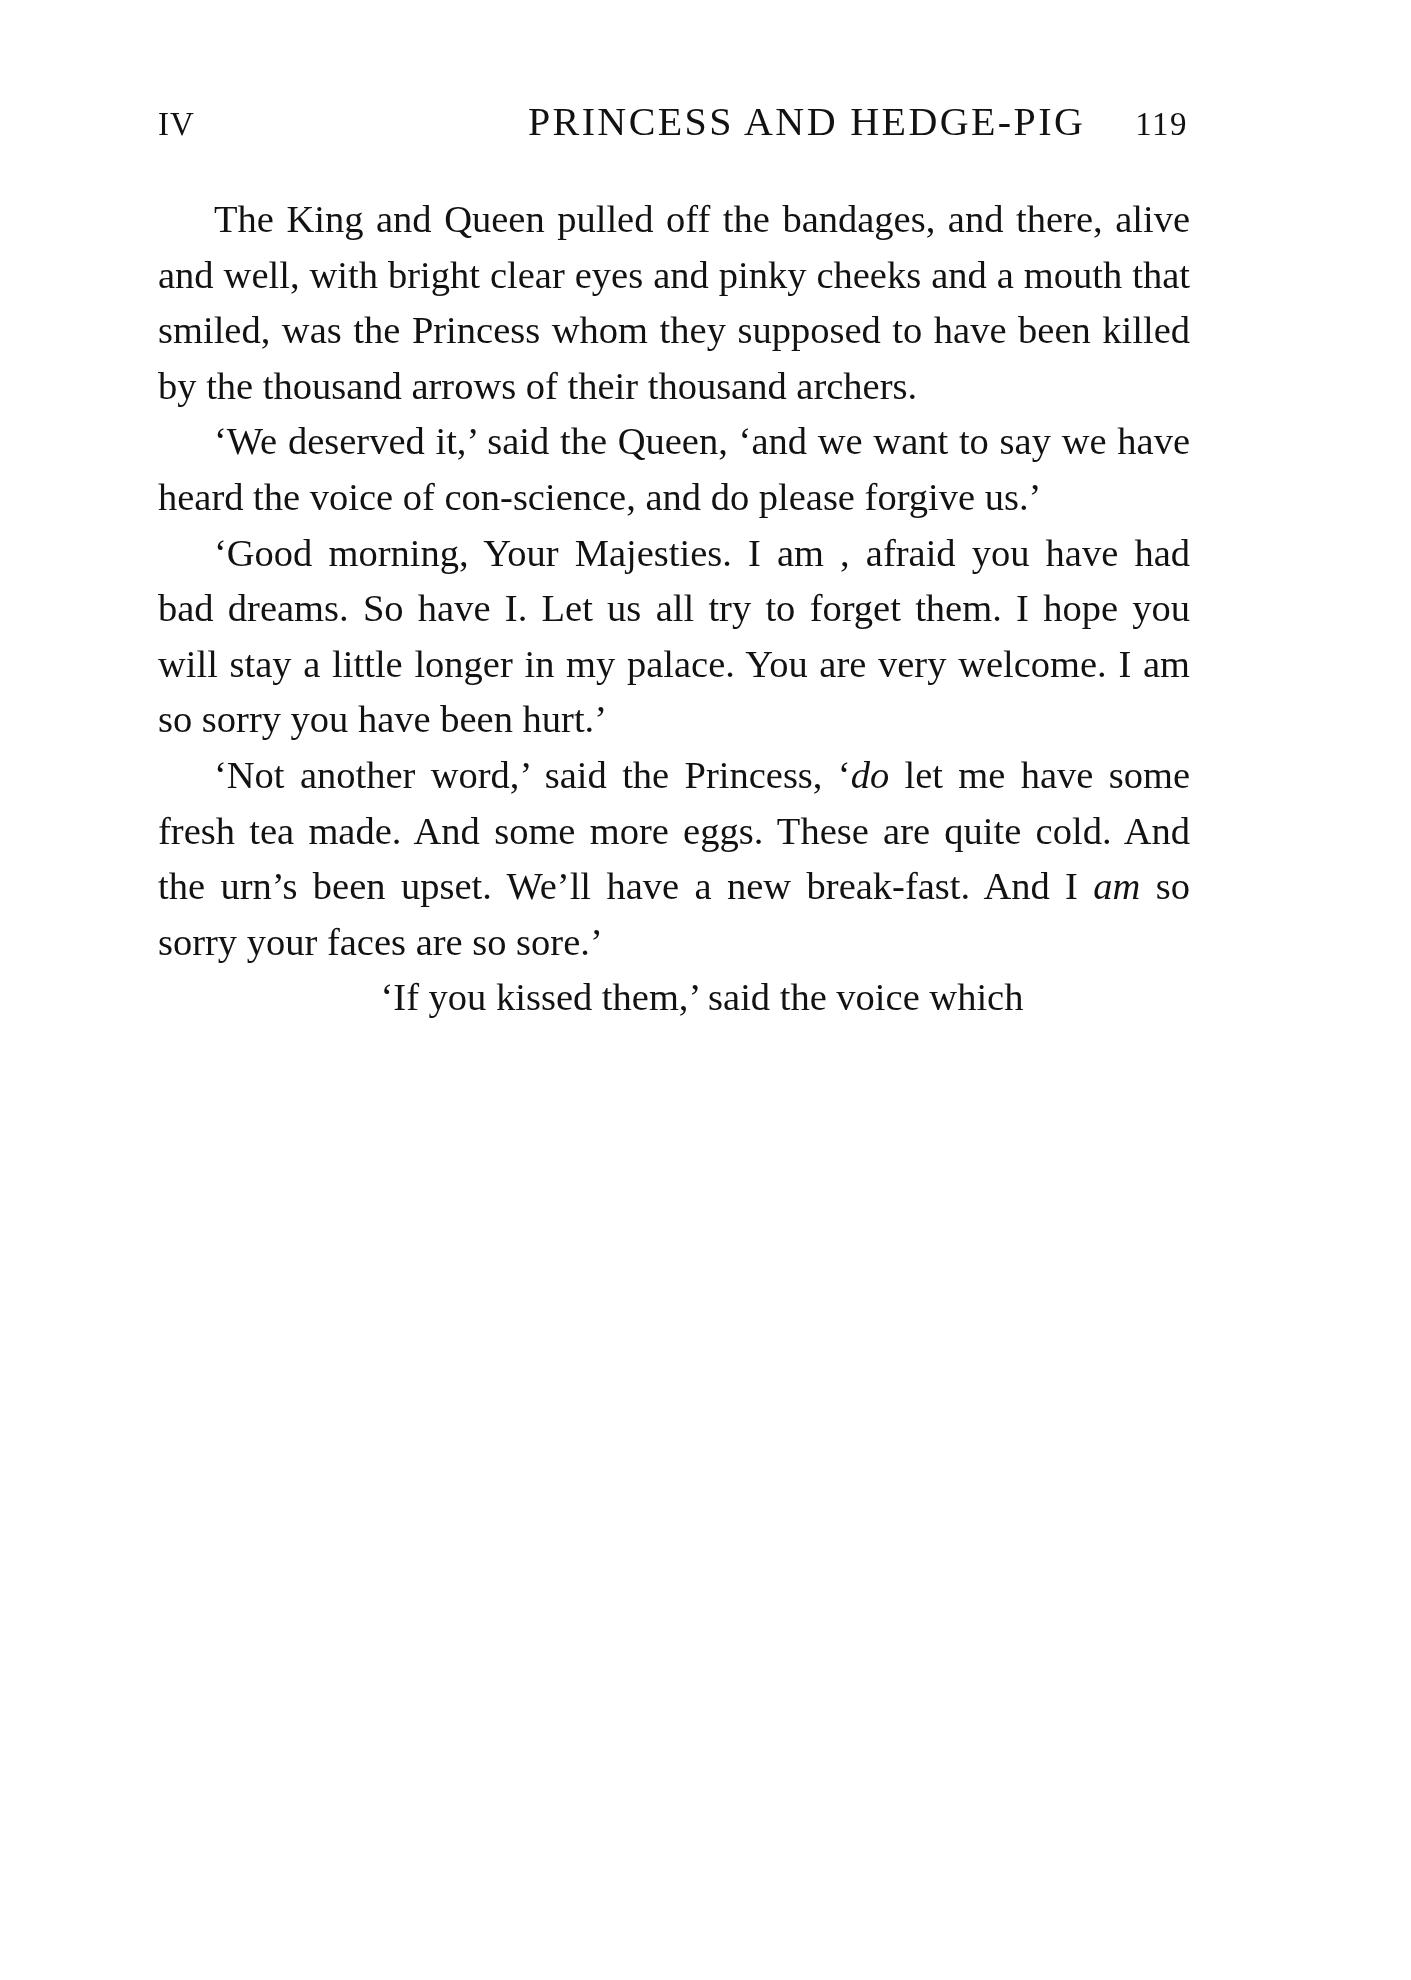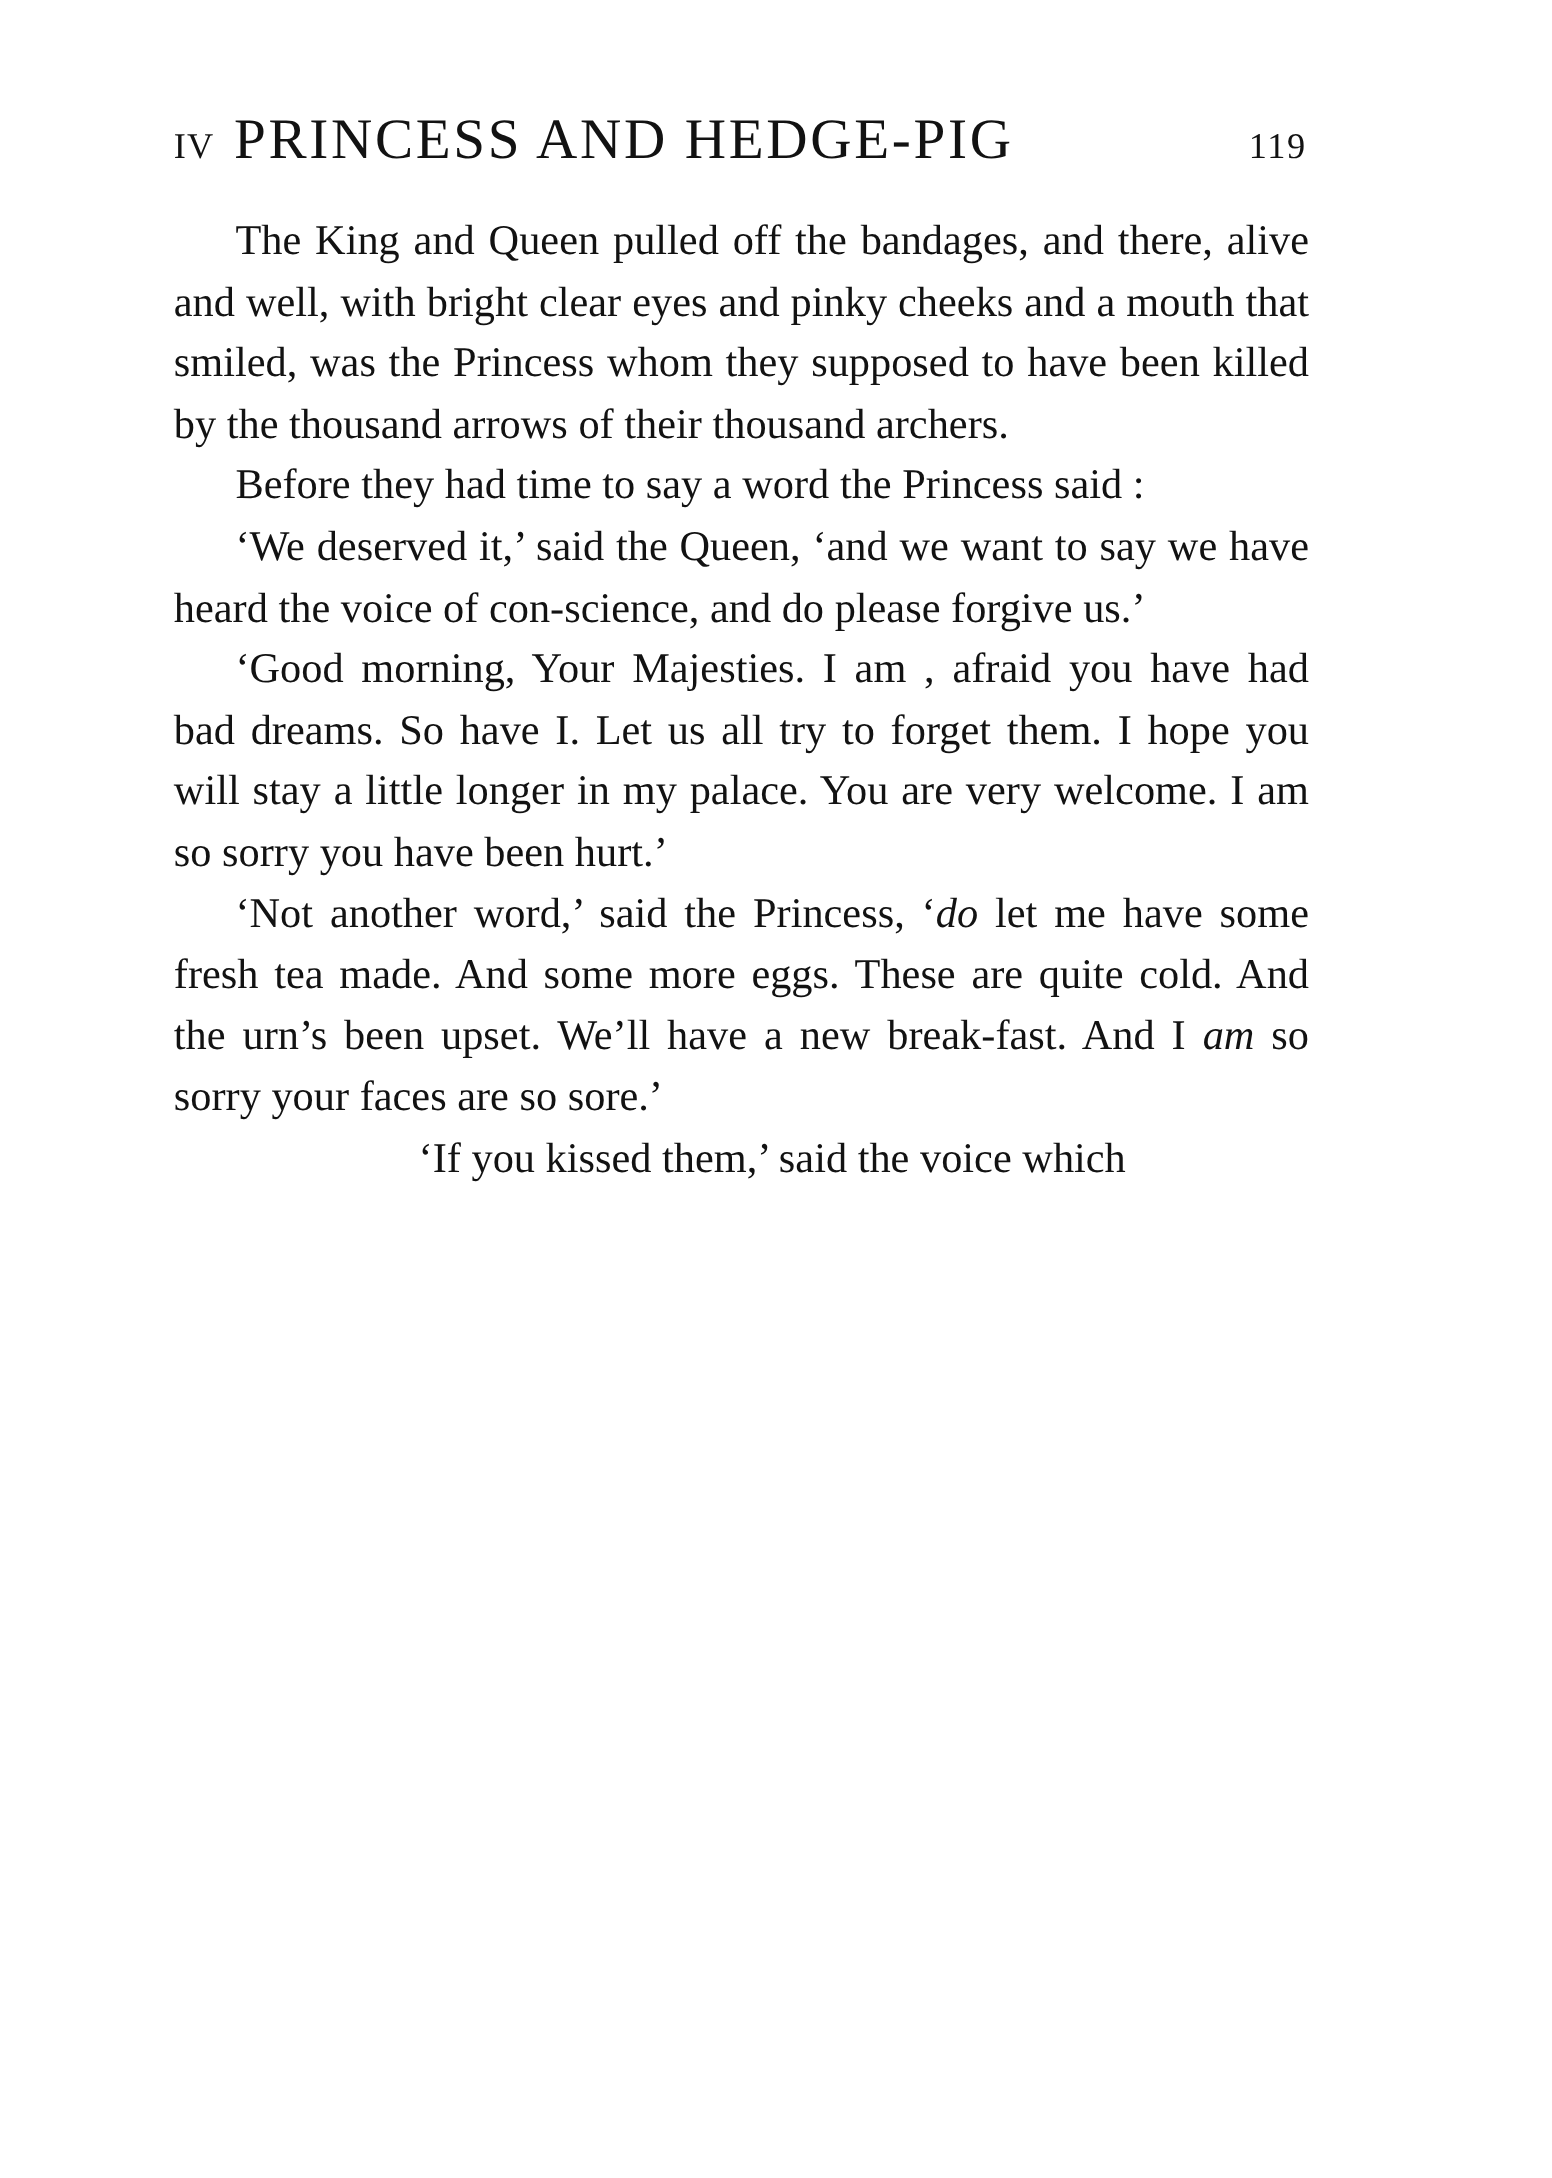--- a/index.html
+++ b/index.html
@@ -30,22 +30,22 @@
     align-items: baseline;
     justify-content: flex-start;
   }
   .rh-folio-left {
     font-size: 33px;
     letter-spacing: 1px;
     font-variant: small-caps;
   }
   .rh-title {
     flex: 1;
-    text-align: left;
-    font-size: 52px;
+    text-align: right;
+    font-size: 40px;
     letter-spacing: 2.4px;
     padding-left: 18px;
     padding-right: 10px;
     white-space: nowrap;
   }
   .rh-folio-right {
     font-size: 33px;
     letter-spacing: 1.5px;
     margin-left: 40px;
   }
@@ -79,20 +79,19 @@
 <div class="page">
 
   <div class="running-head">
     <span class="rh-folio-left">IV</span>
     <span class="rh-title">PRINCESS AND HEDGE-PIG</span>
     <span class="rh-folio-right">119</span>
   </div>
 
   <div class="body-text">
     <p class="para indent">The King and Queen pulled off the bandages, and there, alive and well, with bright clear eyes and pinky cheeks and a mouth that smiled, was the Princess whom they supposed to have been killed by the thousand arrows of their thousand archers.</p>
-    <p class="para indent">Before they had time to say a word the Princess said :</p>
     <p class="para indent">‘We deserved it,’ said the Queen, ‘and we want to say we have heard the voice of con-science, and do please forgive us.’</p>
     <p class="para indent">‘Good morning, Your Majesties.  I am , afraid you have had bad dreams.  So have I. Let us all try to forget them.  I hope you will stay a little longer in my palace.  You are very welcome.  I am so sorry you have been hurt.’</p>
     <p class="para indent">‘Not another word,’ said the Princess, ‘<em>do</em> let me have some fresh tea made.  And some more eggs.  These are quite cold.  And the urn’s been upset.  We’ll have a new break-fast.  And I <em>am</em> so sorry your faces are so sore.’</p>
     <p class="para indent">‘If you kissed them,’ said the voice which</p>
   </div>
 
 </div>
 
 </body></html>

